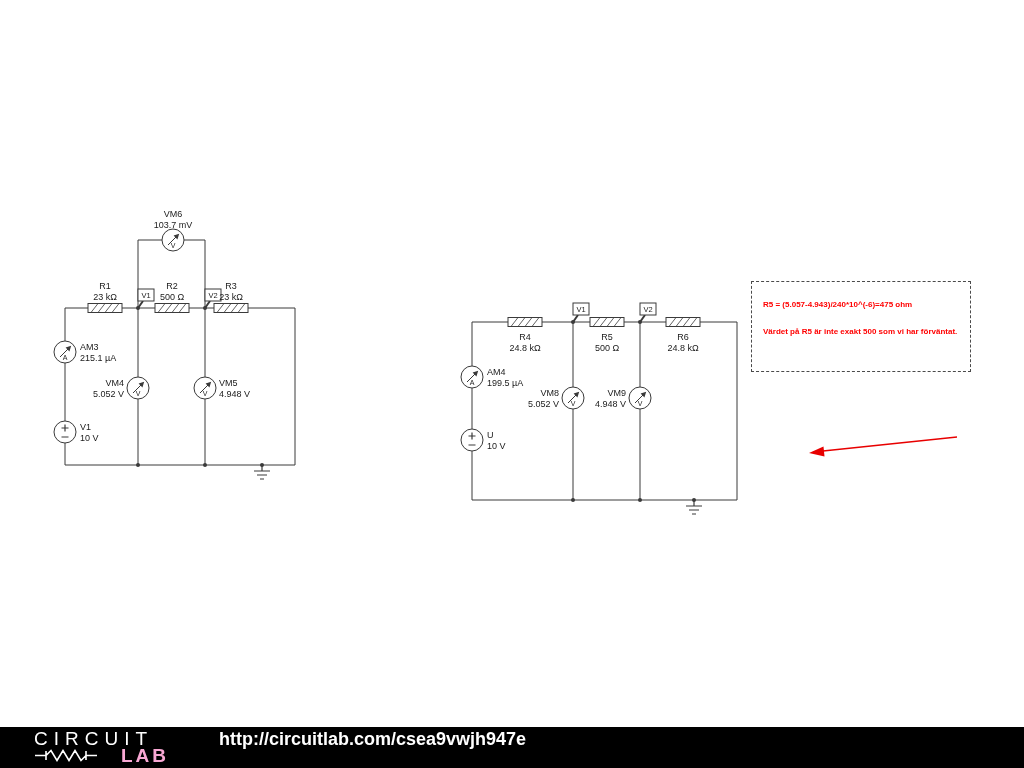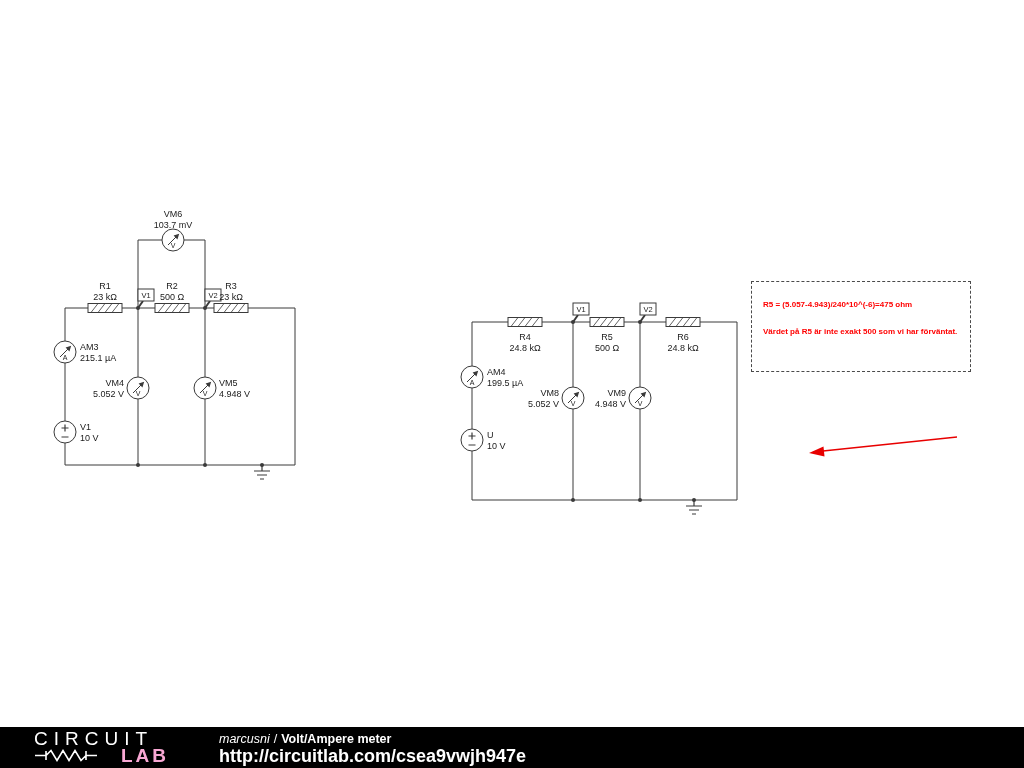--- a/index.html
+++ b/index.html
@@ -182,18 +182,15 @@
   <div class="logo">
     <div class="logo-top">CIRCUIT</div>
     <div class="logo-bottom">
       <svg width="82" height="13" viewBox="0 0 82 13">
         <path d="M1 6.5 H12 M12 2 V11 M12 6.5 L17 1.5 L23 11.5 L29 1.5 L35 11.5 L41 1.5 L47 11.5 L52 6.5 M52 2 V11 M52 6.5 H63" stroke="#ffffff" stroke-width="1.6" fill="none"></path>
       </svg>
       <span class="logo-lab">LAB</span>
     </div>
   </div>
   <div class="attribution">
-    <div class="attr-line1">
-      <span class="author">marcusni</span><span class="sep">/</span><span class="title">Volt/Ampere meter</span>
-    </div>
     <div class="attr-url">http://circuitlab.com/csea9vwjh947e</div>
   </div>
 </div>
 
 </body></html>

